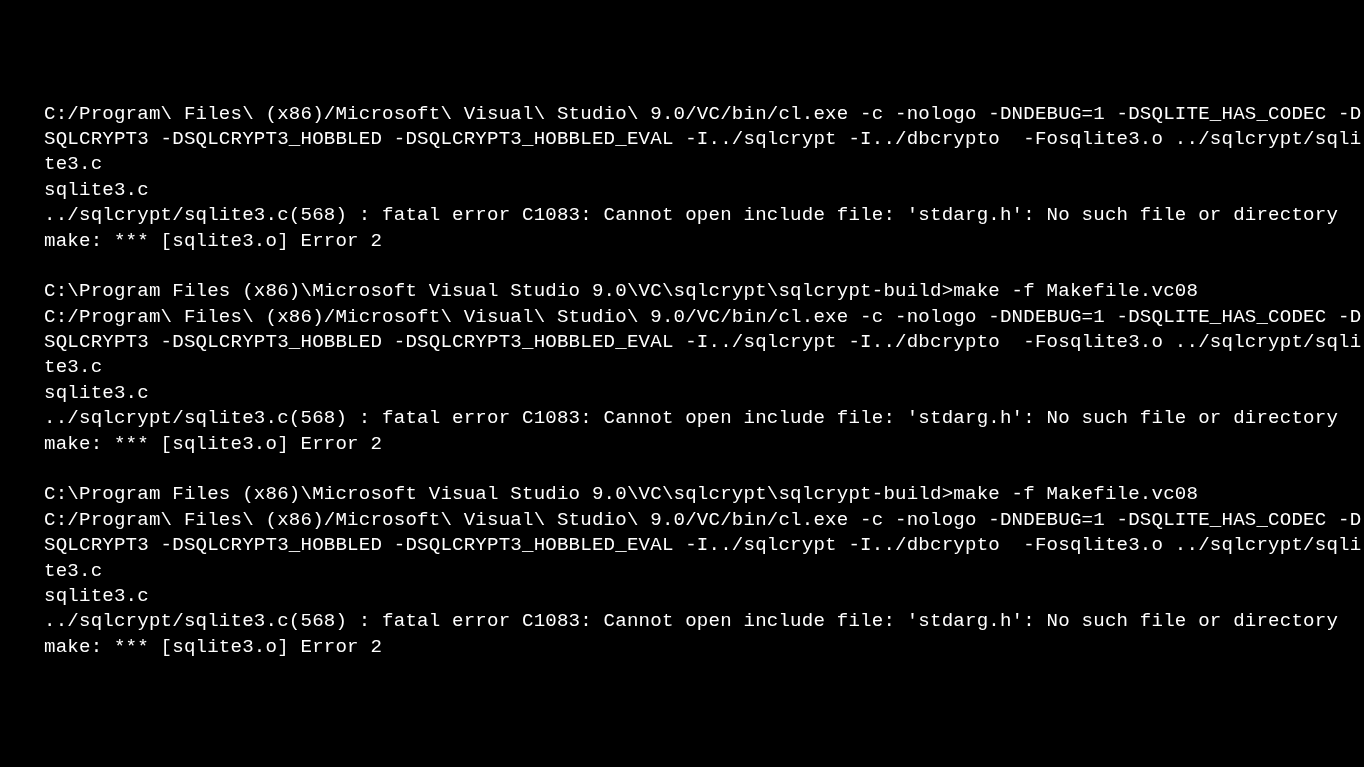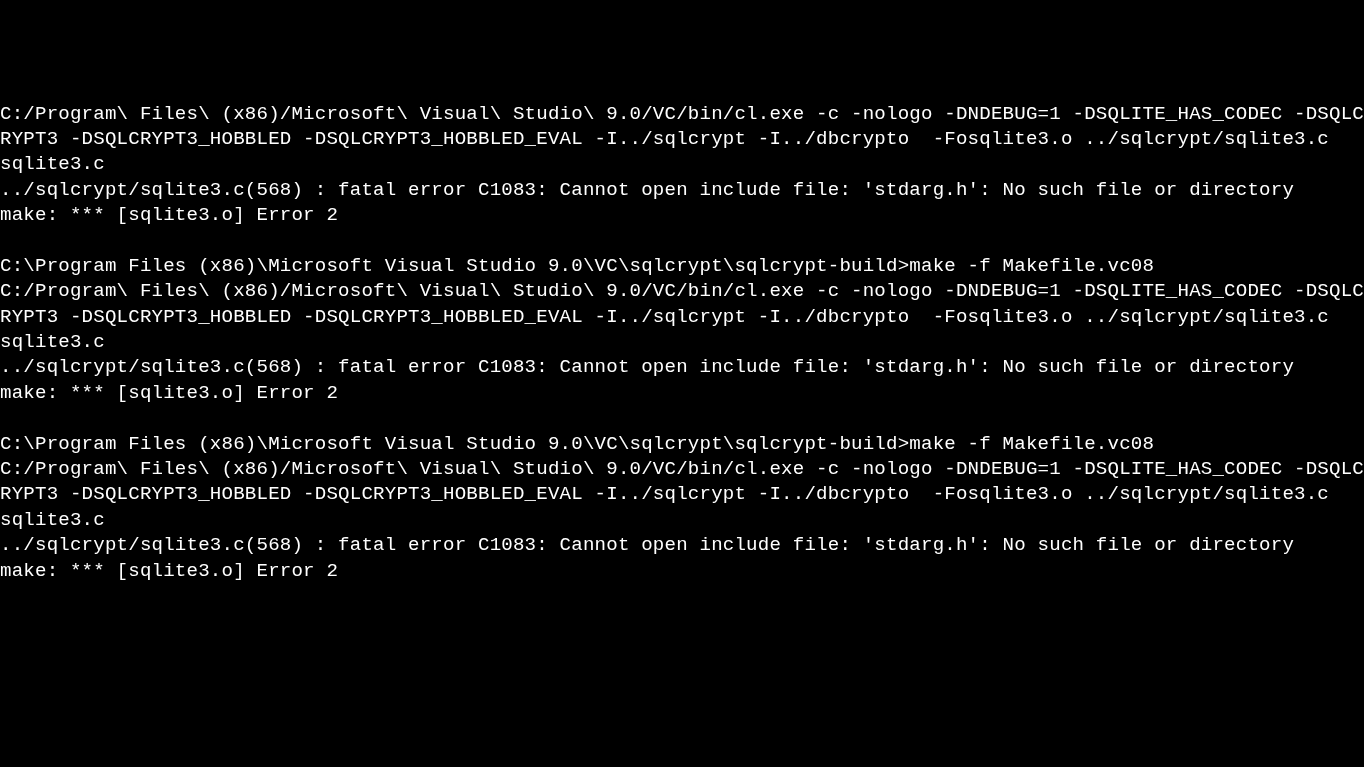--- a/index.html
+++ b/index.html
@@ -17,20 +17,21 @@
       width: 1364px;
       height: 767px;
       overflow: hidden;
       white-space: pre-wrap;
       word-break: break-all;
       letter-spacing: 0.2px;
     }
     .terminal-output {
       white-space: pre-wrap;
       word-break: break-all;
+      padding-left: 44px;
     }
     .line {
       white-space: pre-wrap;
       word-break: break-all;
     }
   </style>
 </head>
 <body>
 
 

